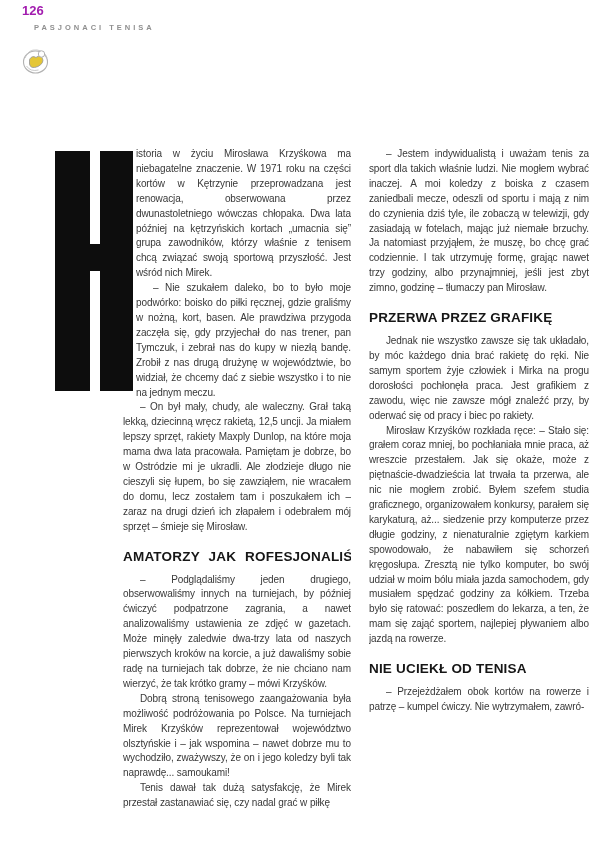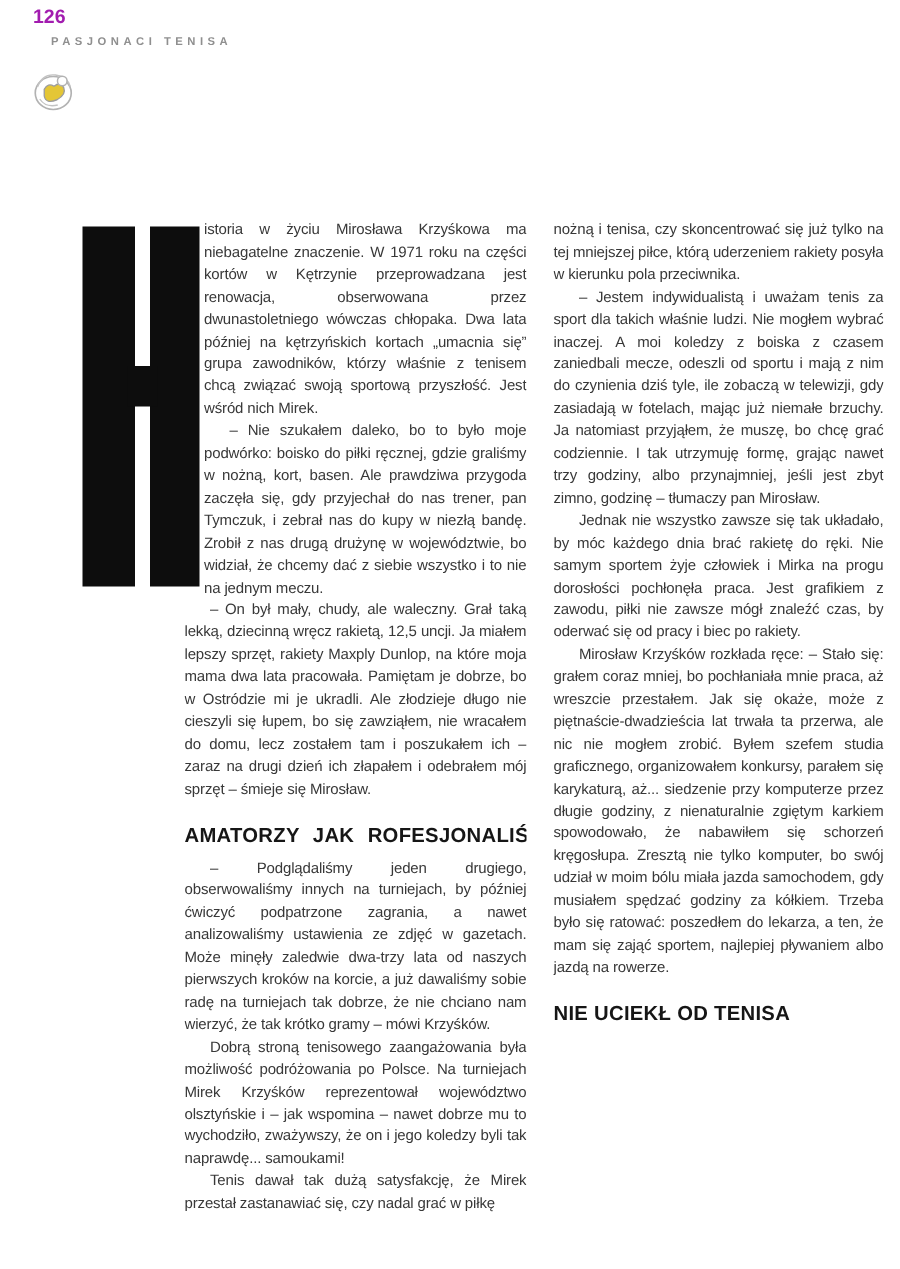--- a/index.html
+++ b/index.html
@@ -60,21 +60,22 @@
       <p><span class="dropfloat"></span><span>istoria w życiu Mirosława Krzyśkowa ma niebagatelne znaczenie. W 1971 roku na części kortów w Kętrzynie przeprowadzana jest renowacja, obserwowana przez dwunastoletniego wówczas chłopaka. Dwa lata później na kętrzyńskich kortach „umacnia się” grupa zawodników, którzy właśnie z tenisem chcą związać swoją sportową przyszłość. Jest wśród nich Mirek.</span></p>
       <p class="ind">– Nie szukałem daleko, bo to było moje podwórko: boisko do piłki ręcznej, gdzie graliśmy w nożną, kort, basen. Ale prawdziwa przygoda zaczęła się, gdy przyjechał do nas trener, pan Tymczuk, i zebrał nas do kupy w niezłą bandę. Zrobił z nas drugą drużynę w województwie, bo widział, że chcemy dać z siebie wszystko i to nie na jednym meczu.</p>
       <p class="ind">– On był mały, chudy, ale waleczny. Grał taką lekką, dziecinną wręcz rakietą, 12,5 uncji. Ja miałem lepszy sprzęt, rakiety Maxply Dunlop, na które moja mama dwa lata pracowała. Pamiętam je dobrze, bo w Ostródzie mi je ukradli. Ale złodzieje długo nie cieszyli się łupem, bo się zawziąłem, nie wracałem do domu, lecz zostałem tam i poszukałem ich – zaraz na drugi dzień ich złapałem i odebrałem mój sprzęt – śmieje się Mirosław.</p>
       <h2 class="h-wide">AMATORZY JAK ROFESJONALIŚCI</h2>
       <p class="ind">– Podglądaliśmy jeden drugiego, obserwowaliśmy innych na turniejach, by później ćwiczyć podpatrzone zagrania, a nawet analizowaliśmy ustawienia ze zdjęć w gazetach. Może minęły zaledwie dwa-trzy lata od naszych pierwszych kroków na korcie, a już dawaliśmy sobie radę na turniejach tak dobrze, że nie chciano nam wierzyć, że tak krótko gramy – mówi Krzyśków.</p>
       <p class="ind">Dobrą stroną tenisowego zaangażowania była możliwość podróżowania po Polsce. Na turniejach Mirek Krzyśków reprezentował województwo olsztyńskie i – jak wspomina – nawet dobrze mu to wychodziło, zważywszy, że on i jego koledzy byli tak naprawdę... samoukami!</p>
       <p class="ind">Tenis dawał tak dużą satysfakcję, że Mirek przestał zastanawiać się, czy nadal grać w piłkę</p>
     </div>
 
     <div class="col col-right">
-      <p>nożną i tenisa, czy skoncentrować się już tylko na tej mniejszej piłce, którą uderzeniem rakiety posyła w kierunku pola przeciwnika.</p>
       <p class="ind">– Jestem indywidualistą i uważam tenis za sport dla takich właśnie ludzi. Nie mogłem wybrać inaczej. A moi koledzy z boiska z czasem zaniedbali mecze, odeszli od sportu i mają z nim do czynienia dziś tyle, ile zobaczą w telewizji, gdy zasiadają w fotelach, mając już niemałe brzuchy. Ja natomiast przyjąłem, że muszę, bo chcę grać codziennie. I tak utrzymuję formę, grając nawet trzy godziny, albo przynajmniej, jeśli jest zbyt zimno, godzinę – tłumaczy pan Mirosław.</p>
-      <p class="ind">Jednak nie wszystko zawsze się tak układało, by móc każdego dnia brać rakietę do ręki. Nie samym sportem żyje człowiek i Mirka na progu dorosłości pochłonęła praca. Jest grafikiem z zawodu, piłki nie zawsze mógł znaleźć czas, by oderwać się od pracy i biec po rakiety.</p>
+      <h2>PRZERWA PRZEZ GRAFIKĘ</h2>
+      <p class="ind">Jednak nie wszystko zawsze się tak układało, by móc każdego dnia brać rakietę do ręki. Nie samym sportem żyje człowiek i Mirka na progu dorosłości pochłonęła praca. Jest grafikiem z zawodu, więc nie zawsze mógł znaleźć przy, by oderwać się od pracy i biec po rakiety.</p>
       <p class="ind">Mirosław Krzyśków rozkłada ręce: – Stało się: grałem coraz mniej, bo pochłaniała mnie praca, aż wreszcie przestałem. Jak się okaże, może z piętnaście-dwadzieścia lat trwała ta przerwa, ale nic nie mogłem zrobić. Byłem szefem studia graficznego, organizowałem konkursy, parałem się karykaturą, aż... siedzenie przy komputerze przez długie godziny, z nienaturalnie zgiętym karkiem spowodowało, że nabawiłem się schorzeń kręgosłupa. Zresztą nie tylko komputer, bo swój udział w moim bólu miała jazda samochodem, gdy musiałem spędzać godziny za kółkiem. Trzeba było się ratować: poszedłem do lekarza, a ten, że mam się zająć sportem, najlepiej pływaniem albo jazdą na rowerze.</p>
       <h2>NIE UCIEKŁ OD TENISA</h2>
+      <p class="ind">– Przejeżdżałem obok kortów na rowerze i patrzę – kumpel ćwiczy. Nie wytrzymałem, zawró-</p>
     </div>
 
   </main>
 </div>
 
 </body></html>

